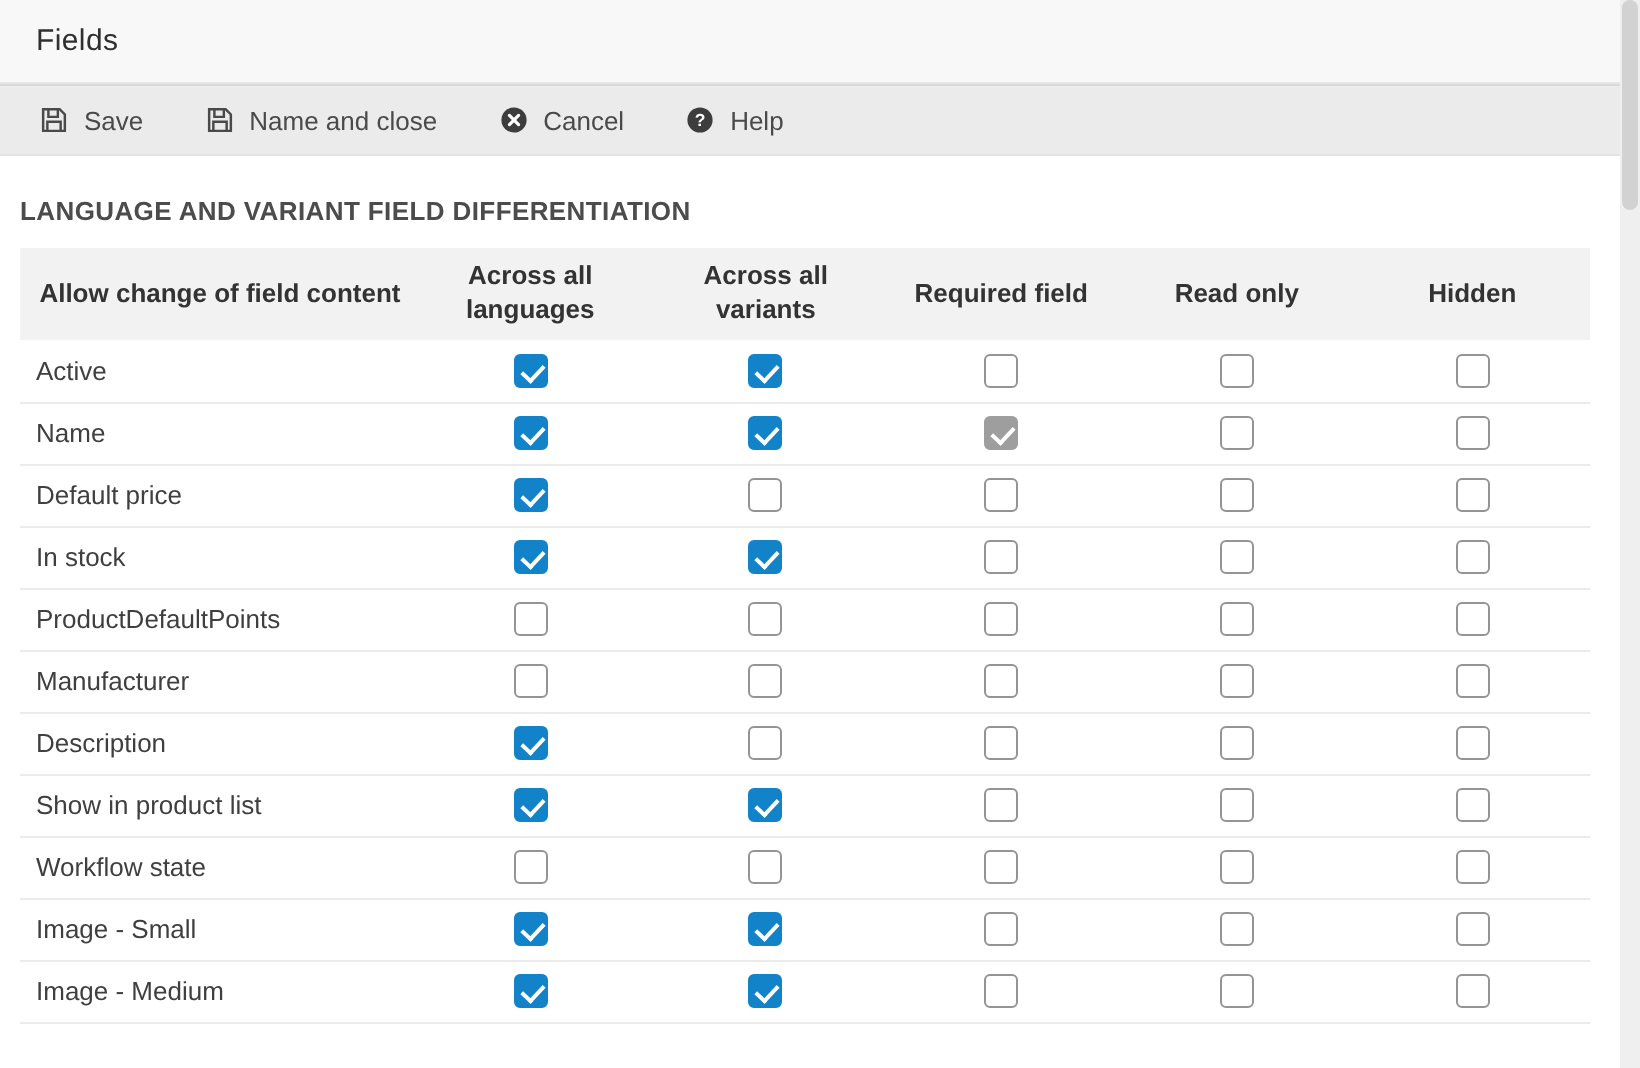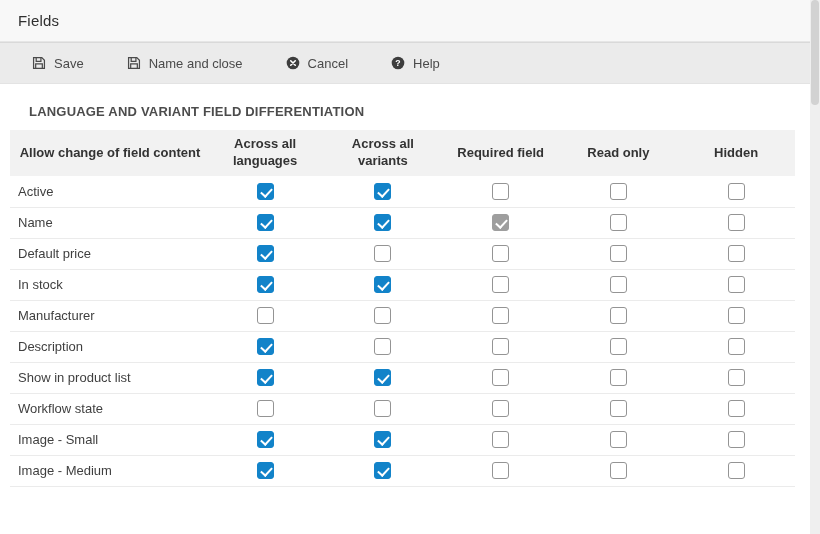--- a/index.html
+++ b/index.html
@@ -22,28 +22,27 @@
   }
   .titlebar h1 {
     font-size: 15px;
     font-weight: 400;
     color: #2f2f2f;
     letter-spacing: 0.2px;
   }
 
   
   .toolbar {
-    height: 42px;
+    height: 36px;
     background: #ebebeb;
     border-top: 1px solid #d9d9d9;
     border-bottom: 1px solid #e3e3e3;
     display: flex;
     align-items: center;
-    padding-left: 32px;
-    gap: 12px;
+    padding-left: 20px;
   }
   .tb-btn {
     display: inline-flex;
     align-items: center;
     gap: 8px;
     margin-right: 31px;
     font-size: 13px;
     color: #4a4a4a;
     background: none;
     border: none;
@@ -54,21 +53,20 @@
   .tb-btn svg { display: block; }
 
   
   .content { padding: 0 10px; }
   .section-title {
     margin-top: 20px;
     font-size: 13px;
     font-weight: bold;
     color: #4c4c4c;
     letter-spacing: 0.2px;
-    margin-left: 19px;
   }
 
   
   table.fields {
     width: 785px;
     margin-top: 11px;
     border-collapse: collapse;
     table-layout: fixed;
   }
   table.fields th {
@@ -244,20 +242,28 @@
         </tr>
         <tr>
           <td class="row-label">In stock</td>
           <td><span class="cb checked"></span></td>
           <td><span class="cb checked"></span></td>
           <td><span class="cb unchecked"></span></td>
           <td><span class="cb unchecked"></span></td>
           <td><span class="cb unchecked"></span></td>
         </tr>
         <tr>
+          <td class="row-label">ProductDefaultPoints</td>
+          <td><span class="cb unchecked"></span></td>
+          <td><span class="cb unchecked"></span></td>
+          <td><span class="cb unchecked"></span></td>
+          <td><span class="cb unchecked"></span></td>
+          <td><span class="cb unchecked"></span></td>
+        </tr>
+        <tr>
           <td class="row-label">Manufacturer</td>
           <td><span class="cb unchecked"></span></td>
           <td><span class="cb unchecked"></span></td>
           <td><span class="cb unchecked"></span></td>
           <td><span class="cb unchecked"></span></td>
           <td><span class="cb unchecked"></span></td>
         </tr>
         <tr>
           <td class="row-label">Description</td>
           <td><span class="cb checked"></span></td>

